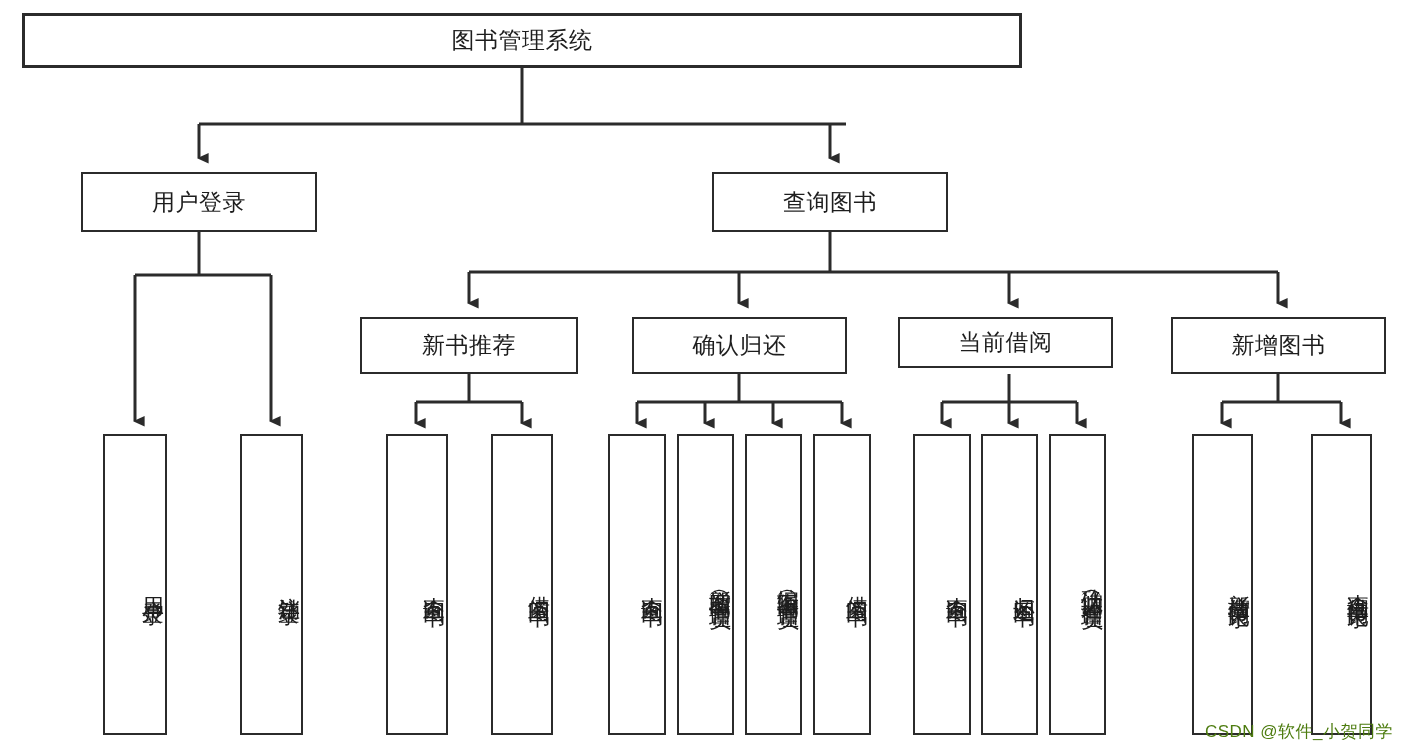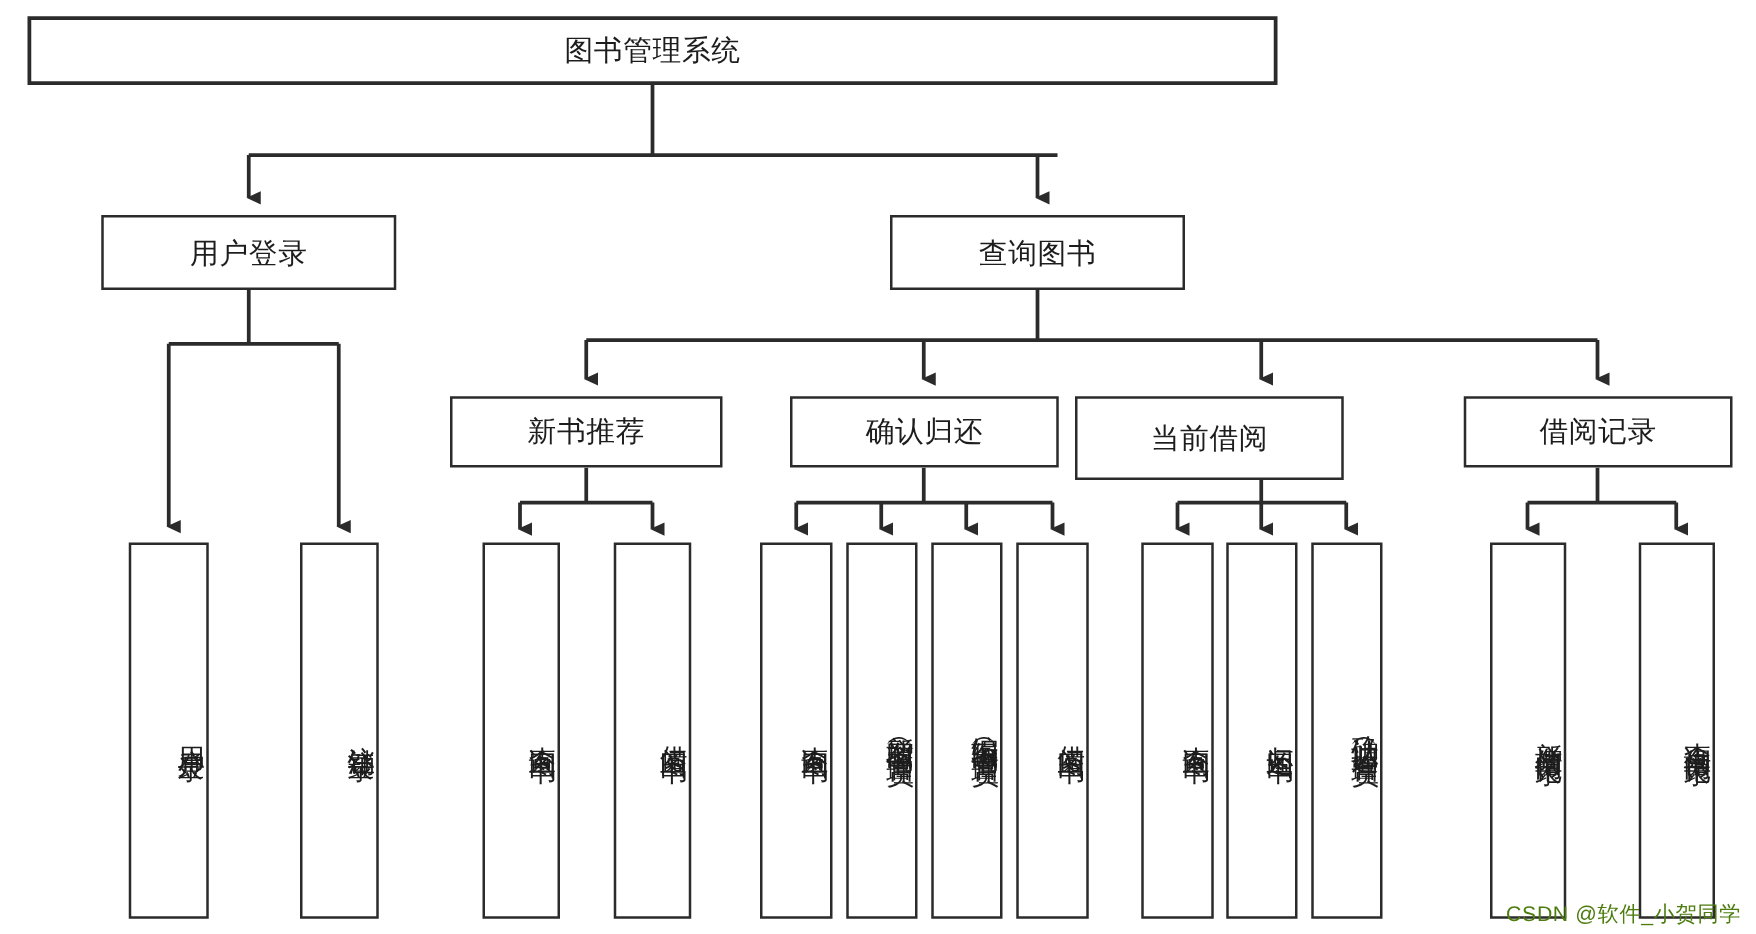--- a/index.html
+++ b/index.html
@@ -142,26 +142,26 @@
   </div>
 
   <div class="node" style="left:360px;top:317px;width:218px;height:57px;justify-content:center;">
     <span class="label">新书推荐</span>
   </div>
 
   <div class="node" style="left:632px;top:317px;width:215px;height:57px;">
     <span class="label">确认归还</span>
   </div>
 
-  <div class="node" style="left:860px;top:317px;width:215px;height:67px;">
+  <div class="node" style="left:898px;top:317px;width:215px;height:51px;">
     <span class="label">当前借阅</span>
   </div>
 
   <div class="node" style="left:1171px;top:317px;width:215px;height:57px;">
-    <span class="label">借阅记录</span>
+    <span class="label">新增图书</span>
   </div>
 
   <div class="node leaf align-center" style="left:103px;top:434px;width:64px;height:301px;">
     <span class="label">用户登录</span>
   </div>
   <div class="node leaf align-center" style="left:240px;top:434px;width:63px;height:301px;">
     <span class="label">注销登录</span>
   </div>
 
   <div class="node leaf align-center" style="left:386px;top:434px;width:62px;height:301px;">

